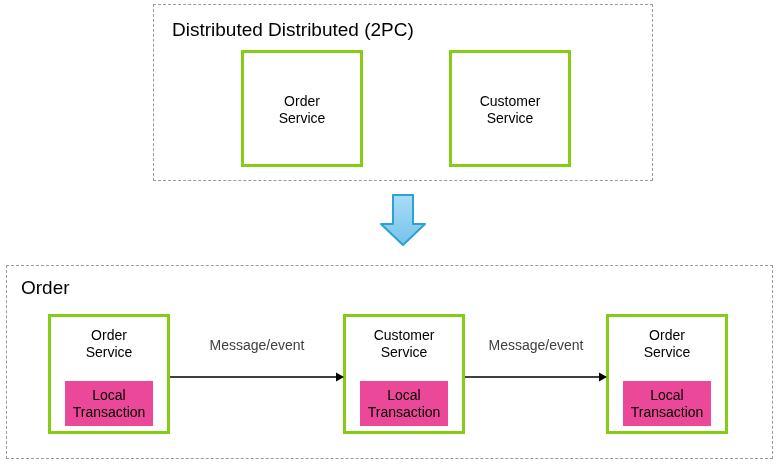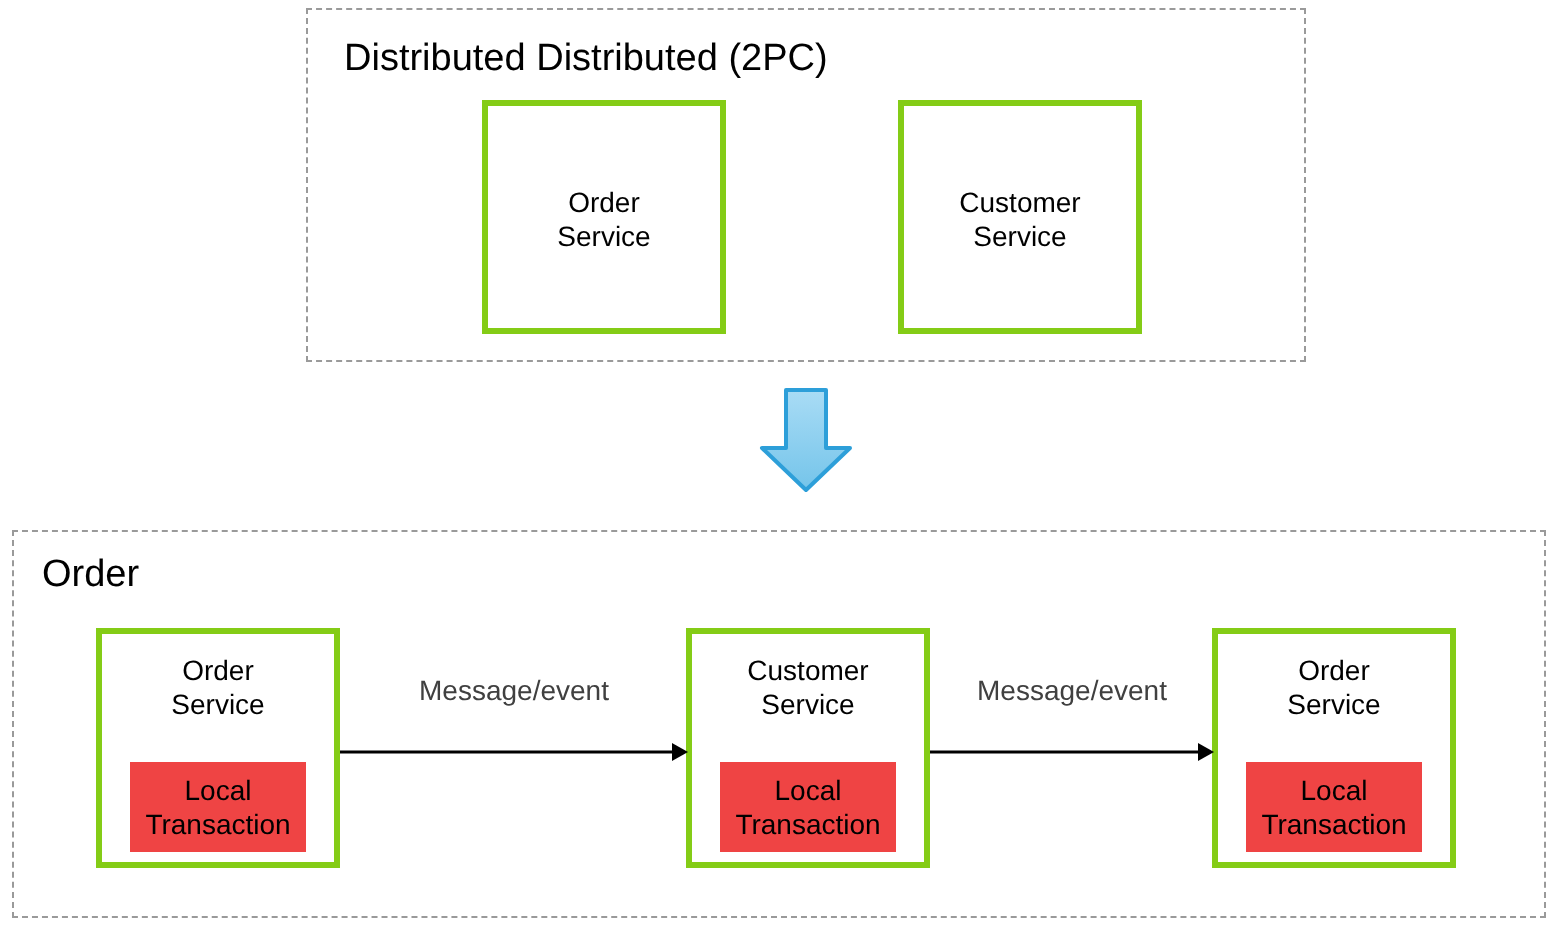--- a/index.html
+++ b/index.html
@@ -103,21 +103,21 @@
 
   .saga-box .service-box-label {
     top: 10px;
   }
   .local-txn {
     position: absolute;
     left: 14px;
     right: 14px;
     top: 64px;
     height: 45px;
-    background: #ef4444;
+    background: #ec4899;
     display: flex;
     align-items: center;
     justify-content: center;
   }
   .local-txn-label {
     font-size: 14px;
     line-height: 17px;
     text-align: center;
     white-space: pre-line;
     color: #000000;

